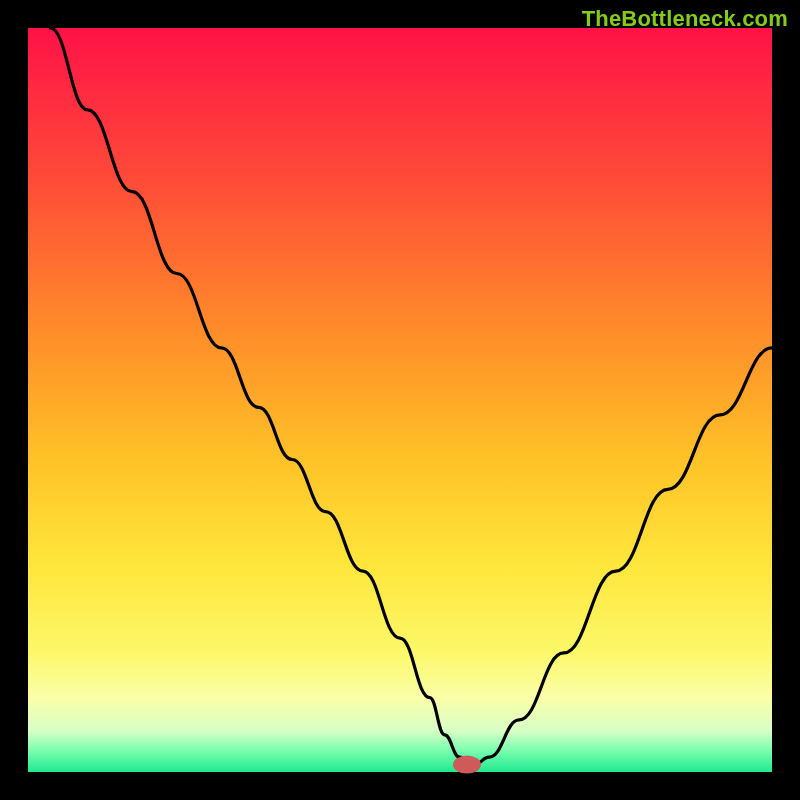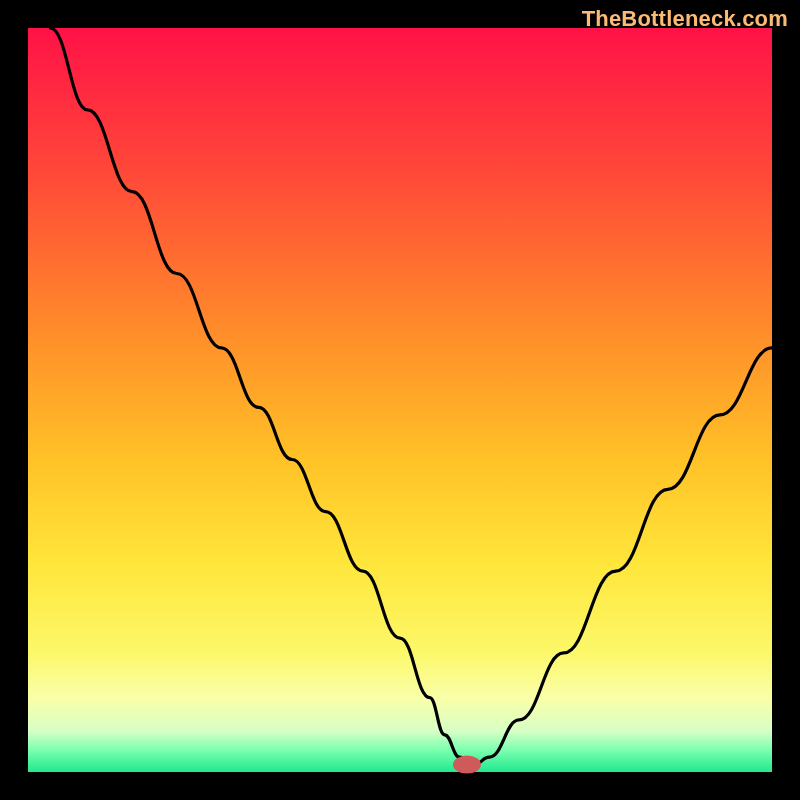--- a/index.html
+++ b/index.html
@@ -13,21 +13,21 @@
   .frame {
     position: relative;
     width: 800px;
     height: 800px;
     background: #000;
   }
   .watermark {
     position: absolute;
     top: 6px;
     right: 12px;
-    color: #fdba74;
+    color: #84cc16;
     font-size: 22px;
     font-weight: 600;
     letter-spacing: 0.2px;
   }
   svg {
     display: block;
   }
 </style>
 </head>
 <body>

